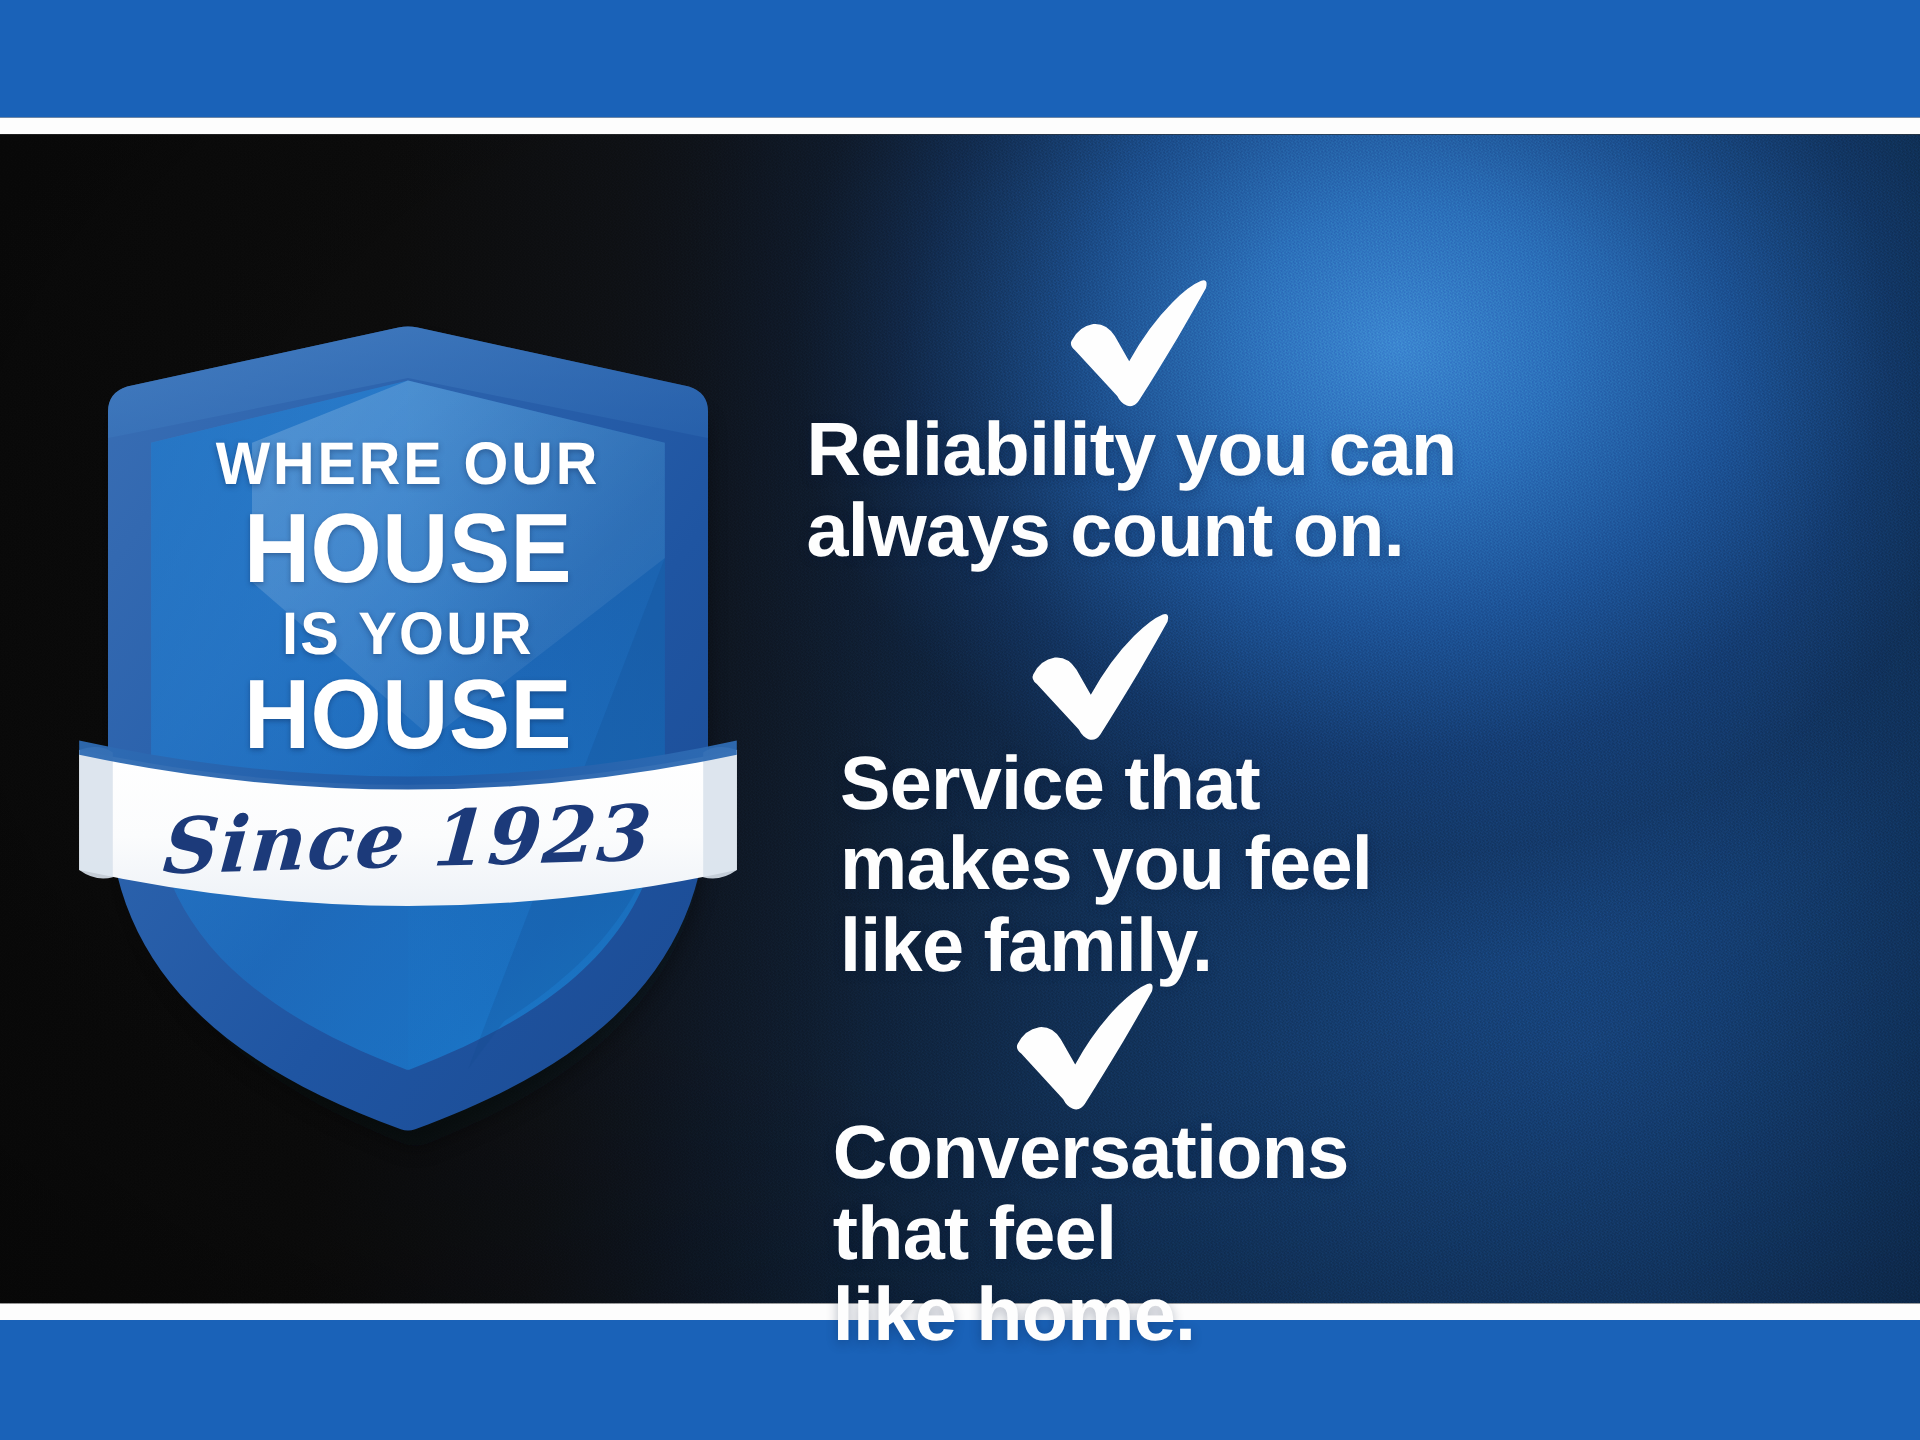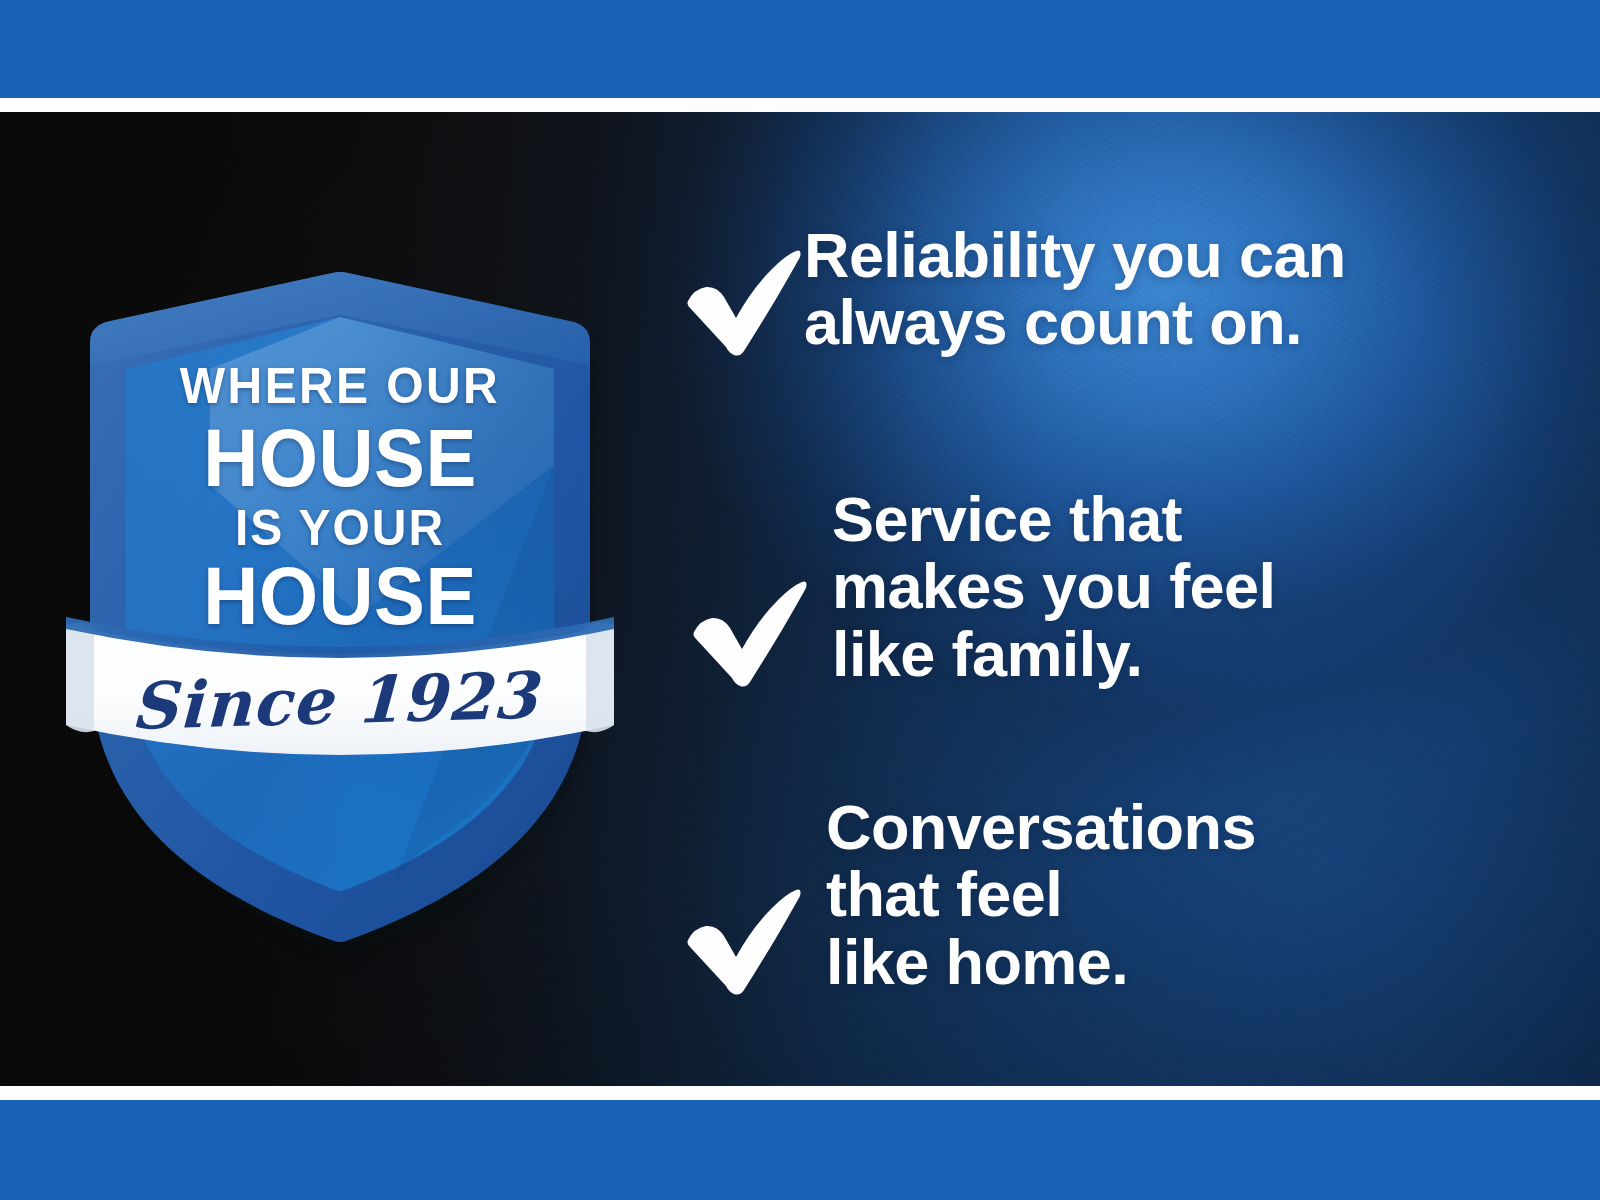--- a/index.html
+++ b/index.html
@@ -113,21 +113,21 @@
     text-align:center;
     font-family:"DejaVu Serif", serif;
     font-style:italic; font-weight:700;
     font-size:64px; letter-spacing:1px;
     color:#1c3a7a;
     transform:rotate(-1.6deg) skewX(-6deg);
   }
 
   
   .bullets { position:absolute; left:672px; top:112px; width:900px; height:974px; }
-  .bullet { position:absolute; display:flex; align-items:flex-end; }
+  .bullet { position:absolute; display:flex; align-items:center;flex-direction:column; }
   .bullet .tick { flex:0 0 auto; width:132px; }
   .bullet .tick svg { display:block; }
   .bullet-text {
     color:#fefefe; font-weight:700;
     font-size:63px; line-height:1.07;
     letter-spacing:-0.6px;
     text-shadow:0 2px 10px rgba(6,24,56,.30);
     white-space:pre-line;
     padding-top:2px;
   }

